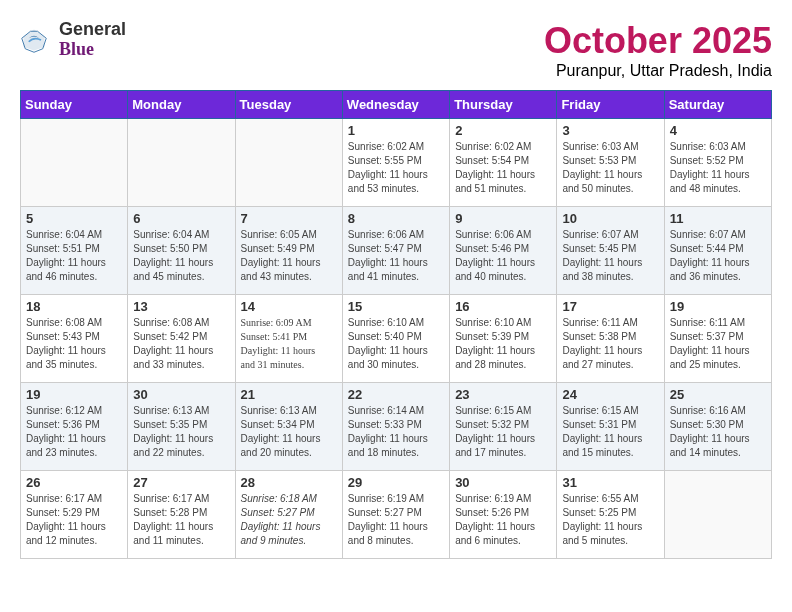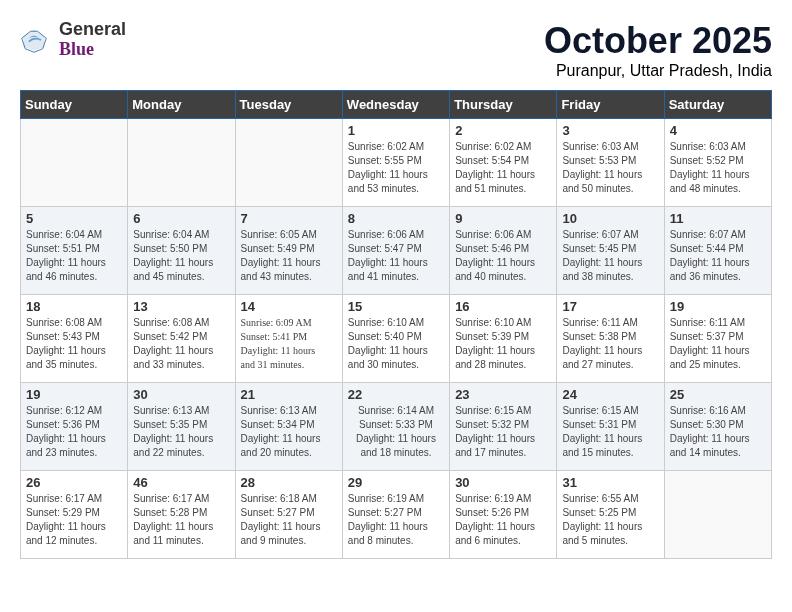--- a/index.html
+++ b/index.html
@@ -31,33 +31,33 @@
     .logo-icon {
       width: 28px;
       height: 28px;
     }
     .title-block {
       text-align: right;
     }
     .month-title {
       font-size: 36px;
       font-weight: bold;
-      color: #0f172a;
+      color: #be185d;
     }
     .subtitle {
       font-size: 16px;
       color: #000000;
     }
     .calendar {
       width: 100%;
       border-collapse: collapse;
       border: 1px solid #ccc;
     }
     .calendar th {
-      background-color: #404040;
+      background-color: #6d28d9;
       color: #fff;
       padding: 6px 4px;
       font-size: 13px;
       border: 1px solid #2563a0;
       text-align: left;
     }
     .calendar td {
       border: 1px solid #ccc;
       vertical-align: top;
       padding: 4px 5px;
@@ -272,21 +272,21 @@
         </td>
         <td>
           <span class="day-number">21</span>
           <div class="day-info" style="white-space: pre-line;">Sunrise: 6:13 AM
 Sunset: 5:34 PM
 Daylight: 11 hours
 and 20 minutes.</div>
         </td>
         <td>
           <span class="day-number">22</span>
-          <div class="day-info" style="white-space: pre-line; text-align: center;">Sunrise: 6:14 AM
+          <div class="day-info" style="white-space: pre-line;">Sunrise: 6:14 AM
 Sunset: 5:33 PM
 Daylight: 11 hours
 and 18 minutes.</div>
         </td>
         <td>
           <span class="day-number">23</span>
           <div class="day-info" style="white-space: pre-line;">Sunrise: 6:15 AM
 Sunset: 5:32 PM
 Daylight: 11 hours
 and 17 minutes.</div>
@@ -308,29 +308,29 @@
       </tr>
       <tr>
         <td>
           <span class="day-number">26</span>
           <div class="day-info" style="white-space: pre-line;">Sunrise: 6:17 AM
 Sunset: 5:29 PM
 Daylight: 11 hours
 and 12 minutes.</div>
         </td>
         <td>
-          <span class="day-number">46</span>
+          <span class="day-number">27</span>
           <div class="day-info" style="white-space: pre-line;">Sunrise: 6:17 AM
 Sunset: 5:28 PM
 Daylight: 11 hours
 and 11 minutes.</div>
         </td>
         <td>
           <span class="day-number">28</span>
-          <div class="day-info" style="white-space: pre-line;">Sunrise: 6:18 AM
+          <div class="day-info" style="white-space: pre-line; font-style: italic;">Sunrise: 6:18 AM
 Sunset: 5:27 PM
 Daylight: 11 hours
 and 9 minutes.</div>
         </td>
         <td>
           <span class="day-number">29</span>
           <div class="day-info" style="white-space: pre-line;">Sunrise: 6:19 AM
 Sunset: 5:27 PM
 Daylight: 11 hours
 and 8 minutes.</div>

